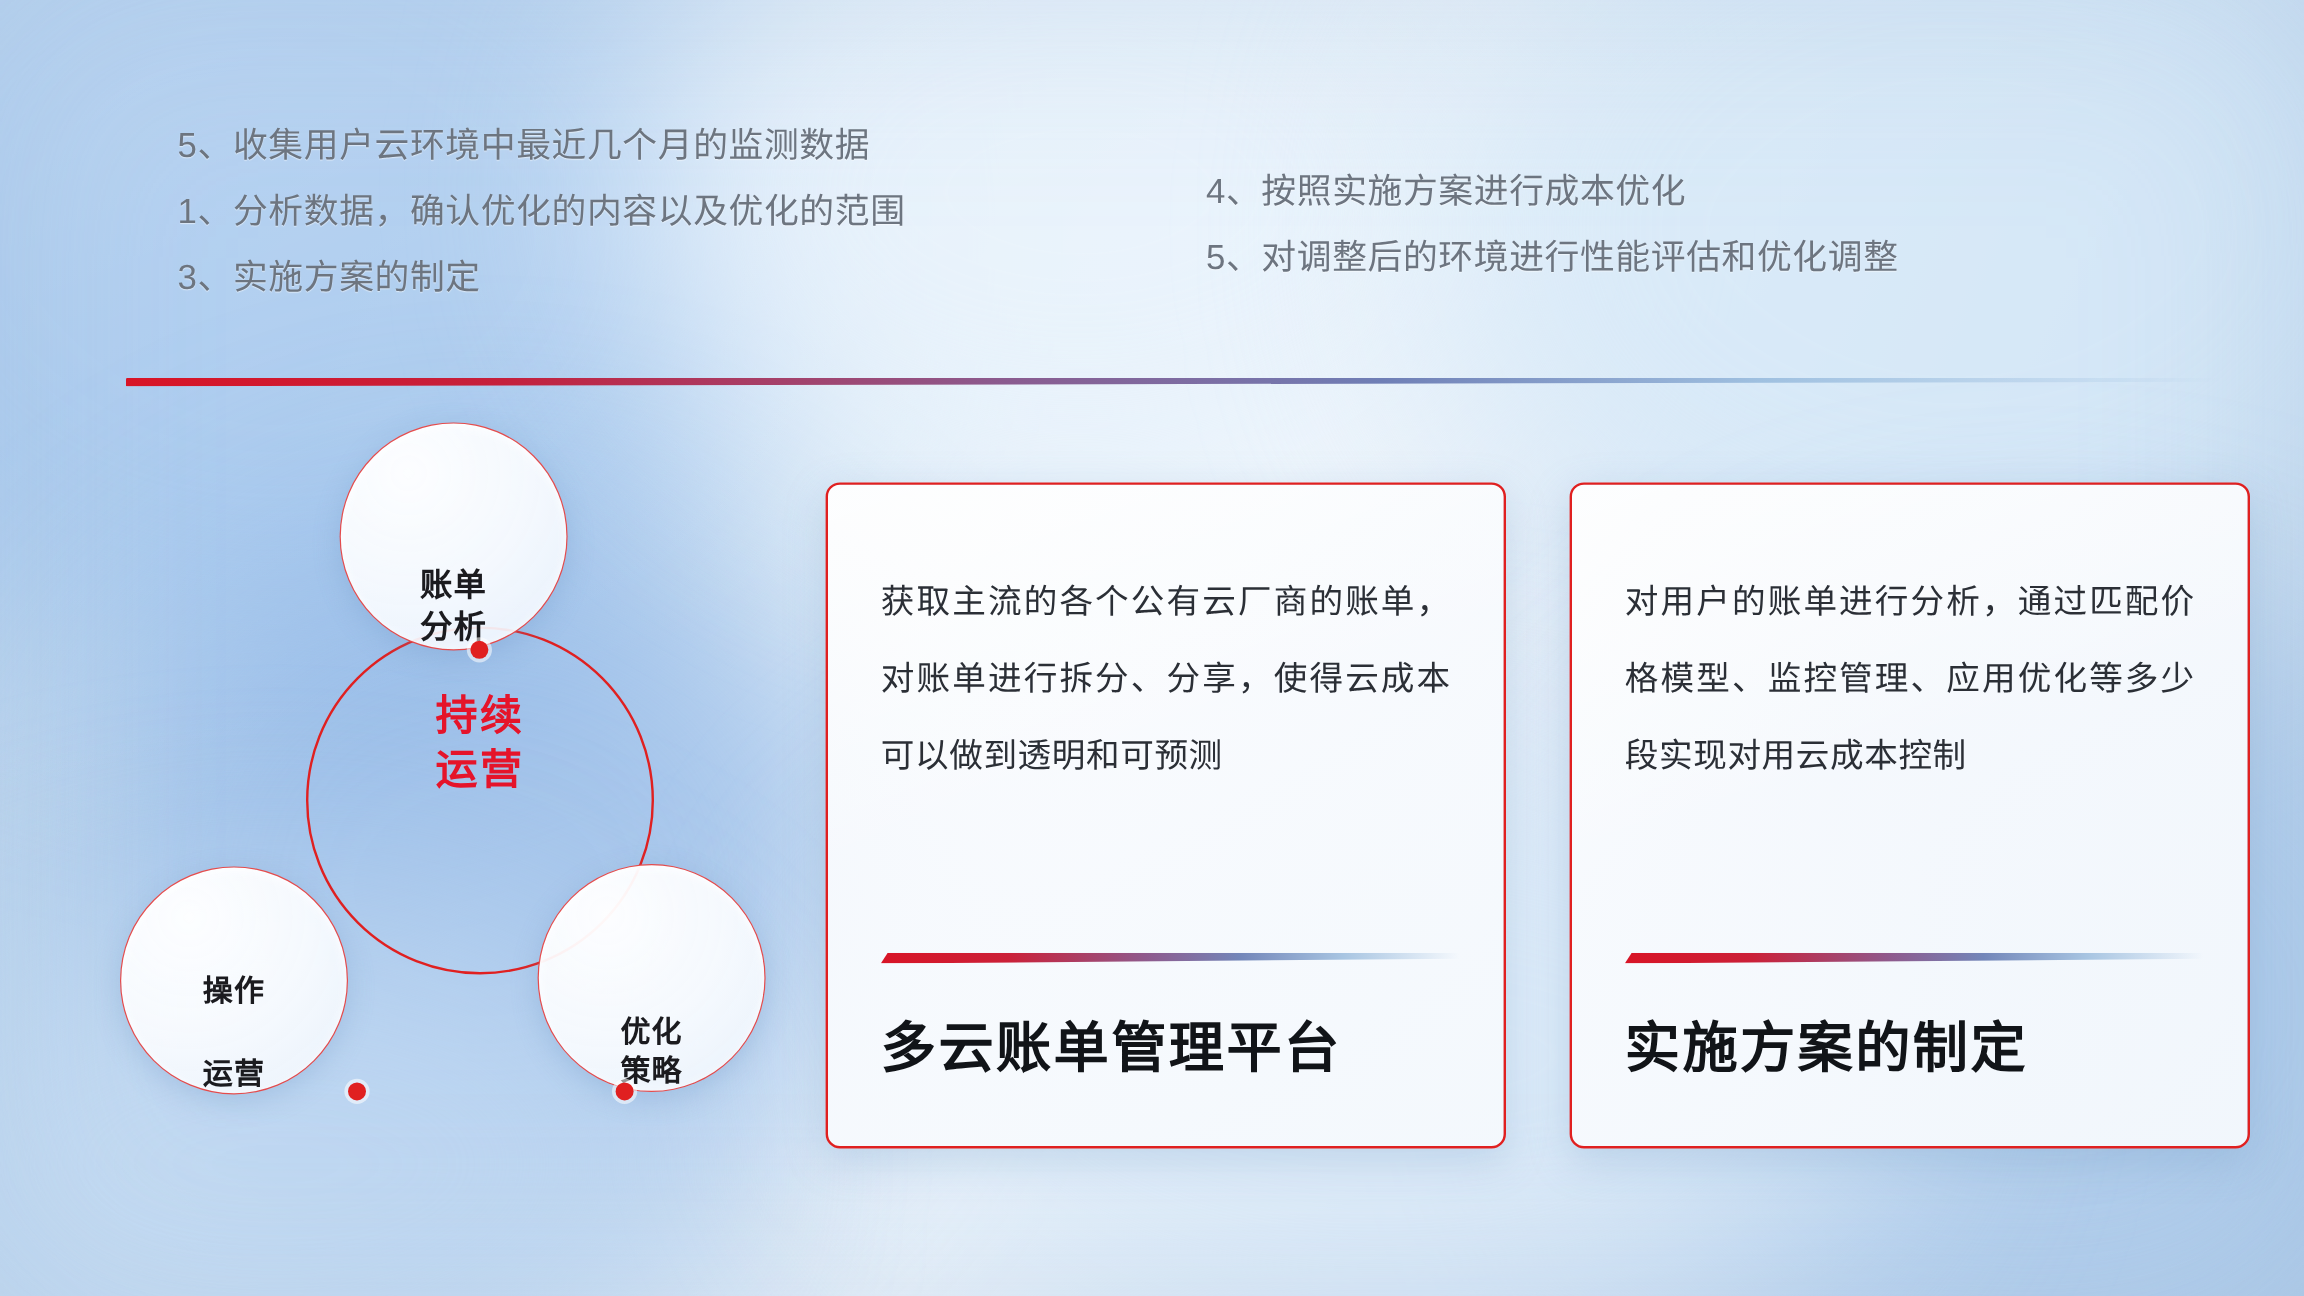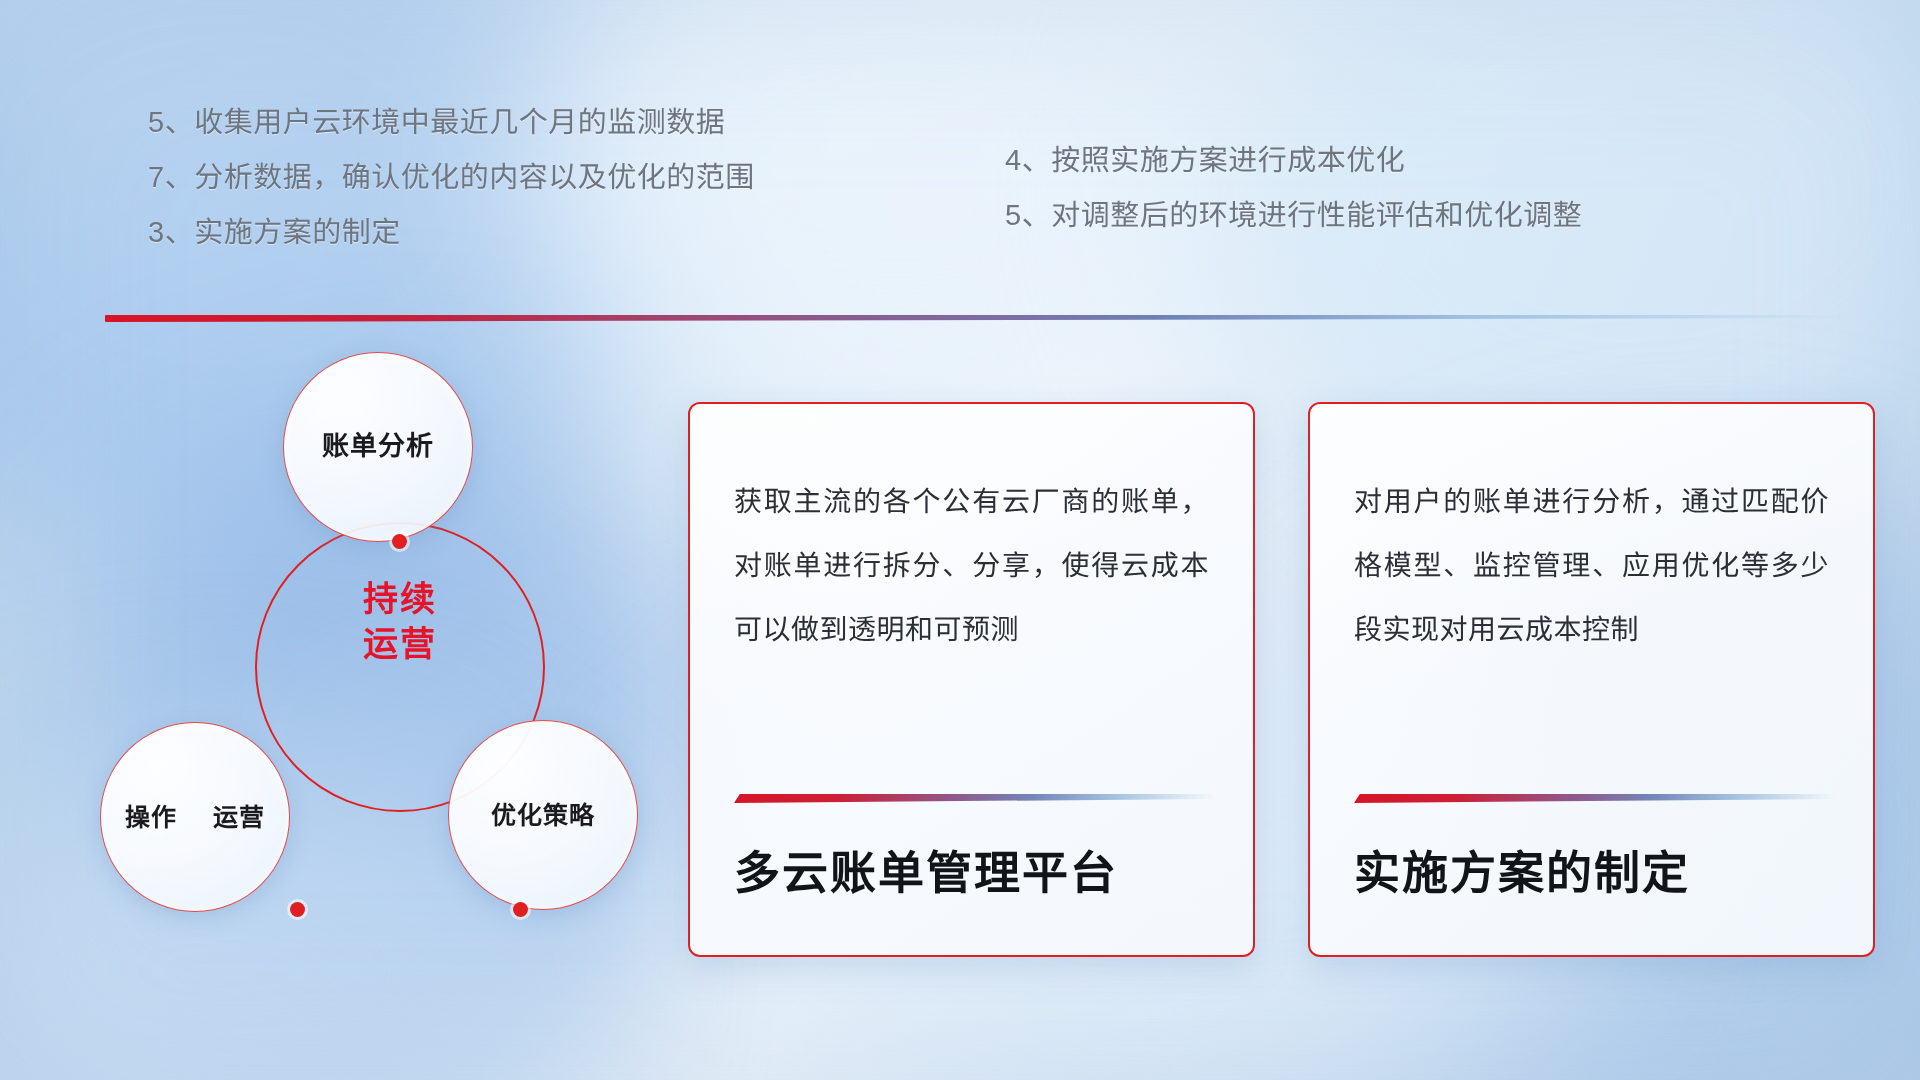--- a/index.html
+++ b/index.html
@@ -49,38 +49,38 @@
     position:absolute;border:2.6px solid #e02020;border-radius:50%;
     box-sizing:border-box;background:transparent;
   }
   .ring-center{left:155px;top:170px;width:290px;height:290px;}
   .bub{
     position:absolute;border-radius:50%;box-sizing:border-box;
     border:1.6px solid rgba(224,32,32,.80);
     background:
       radial-gradient(120% 120% at 30% 22%,rgba(255,255,255,.97) 0%,rgba(250,252,255,.93) 45%,rgba(232,241,251,.90) 100%);
     box-shadow:0 6px 22px rgba(110,150,195,.30),inset 0 2px 8px rgba(255,255,255,.9);
-    display:flex;flex-direction:row;align-items:center;justify-content:center;
+    display:flex;flex-direction:column;align-items:center;justify-content:flex-end;
   }
   .bub span{
     color:#1b1b1f;font-weight:bold;font-size:27px;line-height:1.30;
     letter-spacing:1px;
   }
   .bub-top{left:183px;top:0px;width:190px;height:190px;}
   .bub-bl{left:0px;top:370px;width:190px;height:190px;gap:36px;}
   .bub-br{left:348px;top:368px;width:190px;height:190px;}
   .bub-bl span,.bub-br span{font-size:25px;}
   .dot{position:absolute;width:15px;height:15px;border-radius:50%;background:#e02020;
        box-shadow:0 0 0 3px rgba(255,255,255,.55);}
   .dot-top{left:292px;top:182px;}
   .dot-bl{left:190px;top:550px;}
   .dot-br{left:413px;top:550px;}
   .center-label{
     position:absolute;left:225px;top:225px;width:150px;text-align:center;
-    color:#e5142a;font-weight:bold;font-size:35px;line-height:1.28;letter-spacing:2px;
+    color:#e5142a;font-weight:bold;font-size:35px;line-height:1.28;letter-spacing:2px;font-family:Liberation Mono, monospace;
   }
 
   
   .card{
     position:absolute;top:402px;width:567px;height:555px;
     border:2px solid #e02020;border-radius:12px;box-sizing:border-box;
     background:linear-gradient(150deg,rgba(255,255,255,.88) 0%,rgba(249,251,254,.93) 40%,rgba(245,249,253,.95) 100%);
     box-shadow:0 10px 34px rgba(110,150,195,.26);
     overflow:hidden;
   }
@@ -118,21 +118,21 @@
   <div class="blob b5"></div>
   <div class="blob b6"></div>
   <div class="blob b7"></div>
   <div class="sheen"></div>
   <div class="vign"></div>
 </div>
 
 <div class="steps">
   <div class="col col-left">
     <div class="step">5、收集用户云环境中最近几个月的监测数据</div>
-    <div class="step">7、分析数据，确认优化的内容以及优化的范围</div>
+    <div class="step">1、分析数据，确认优化的内容以及优化的范围</div>
     <div class="step">3、实施方案的制定</div>
   </div>
   <div class="col col-right">
     <div class="step">4、按照实施方案进行成本优化</div>
     <div class="step">5、对调整后的环境进行性能评估和优化调整</div>
   </div>
 </div>
 
 <div class="rule"></div>
 

